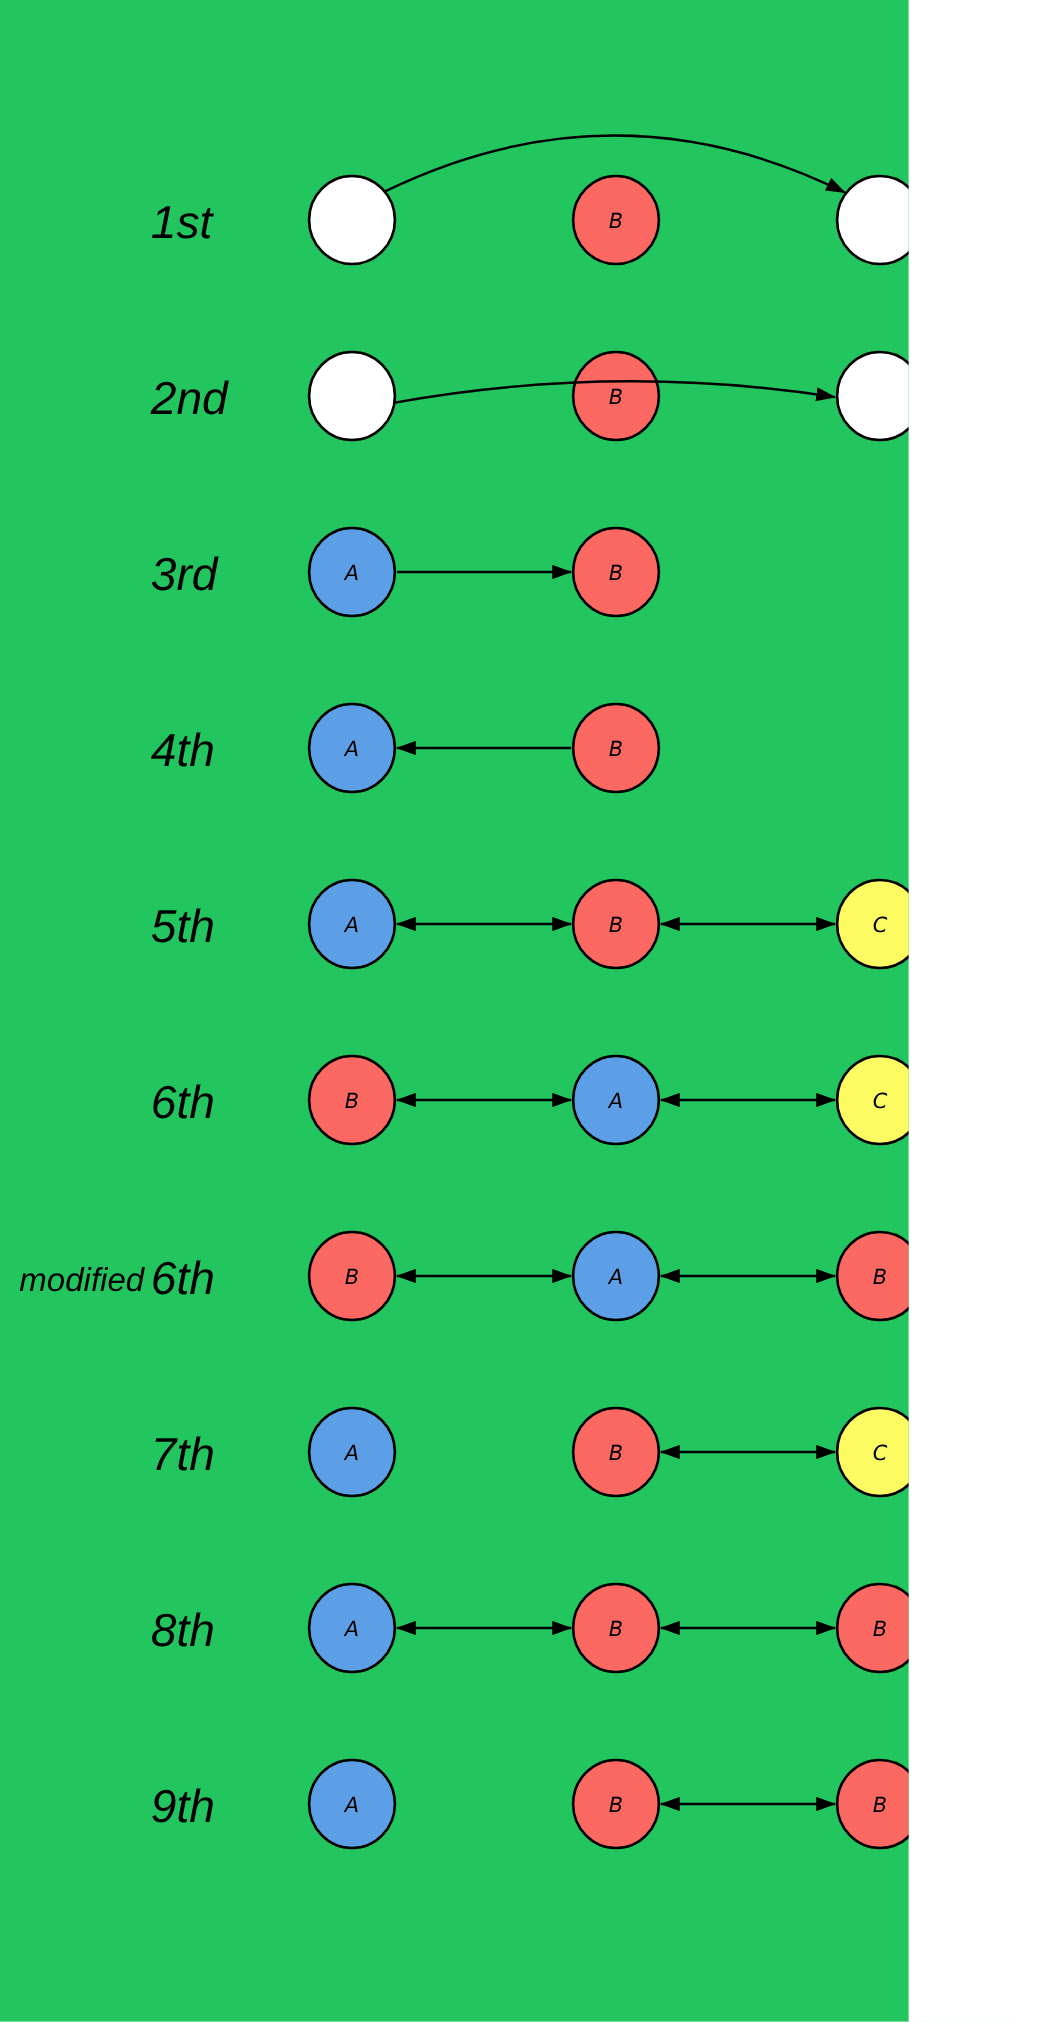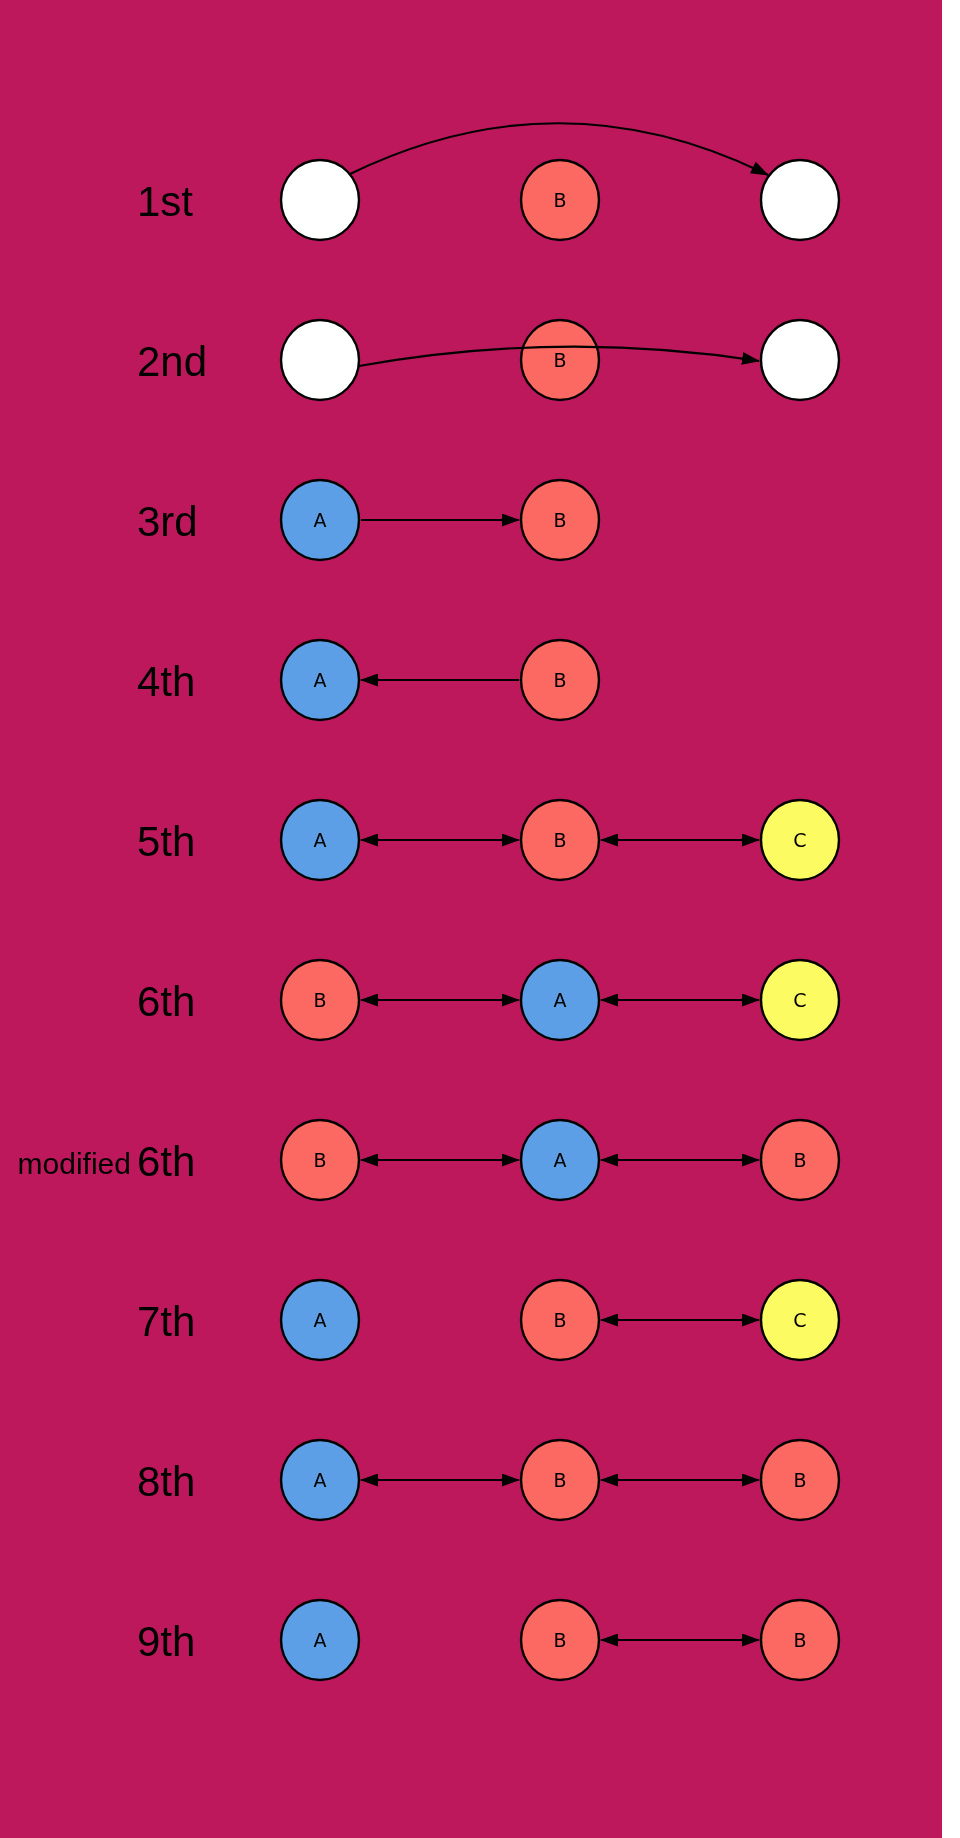--- a/index.html
+++ b/index.html
@@ -1,16 +1,16 @@
 <!DOCTYPE html>
 <html><head>
 <meta charset="utf-8">
 <style>
   html,body{margin:0;padding:0;background:#ffffff;}
-  .canvas{position:relative;width:942px;height:1838px;background:#be185d;overflow:hidden;}
+  .canvas{position:relative;width:826px;height:1838px;background:#22c55e;overflow:hidden;font-style:italic;}
   svg{display:block;}
   .rowlabel{font-family:"Liberation Sans",sans-serif;font-size:42px;fill:#000;}
   .prefixlabel{font-family:"Liberation Sans",sans-serif;font-size:30px;fill:#000;}
   .nodelabel{font-family:"DejaVu Sans",sans-serif;font-size:19px;fill:#000;}
 </style>
 </head>
 <body>
 
 <div class="canvas">
   <svg id="diagram" width="960" height="1838" viewBox="0 0 960 1838" xmlns="http://www.w3.org/2000/svg">

